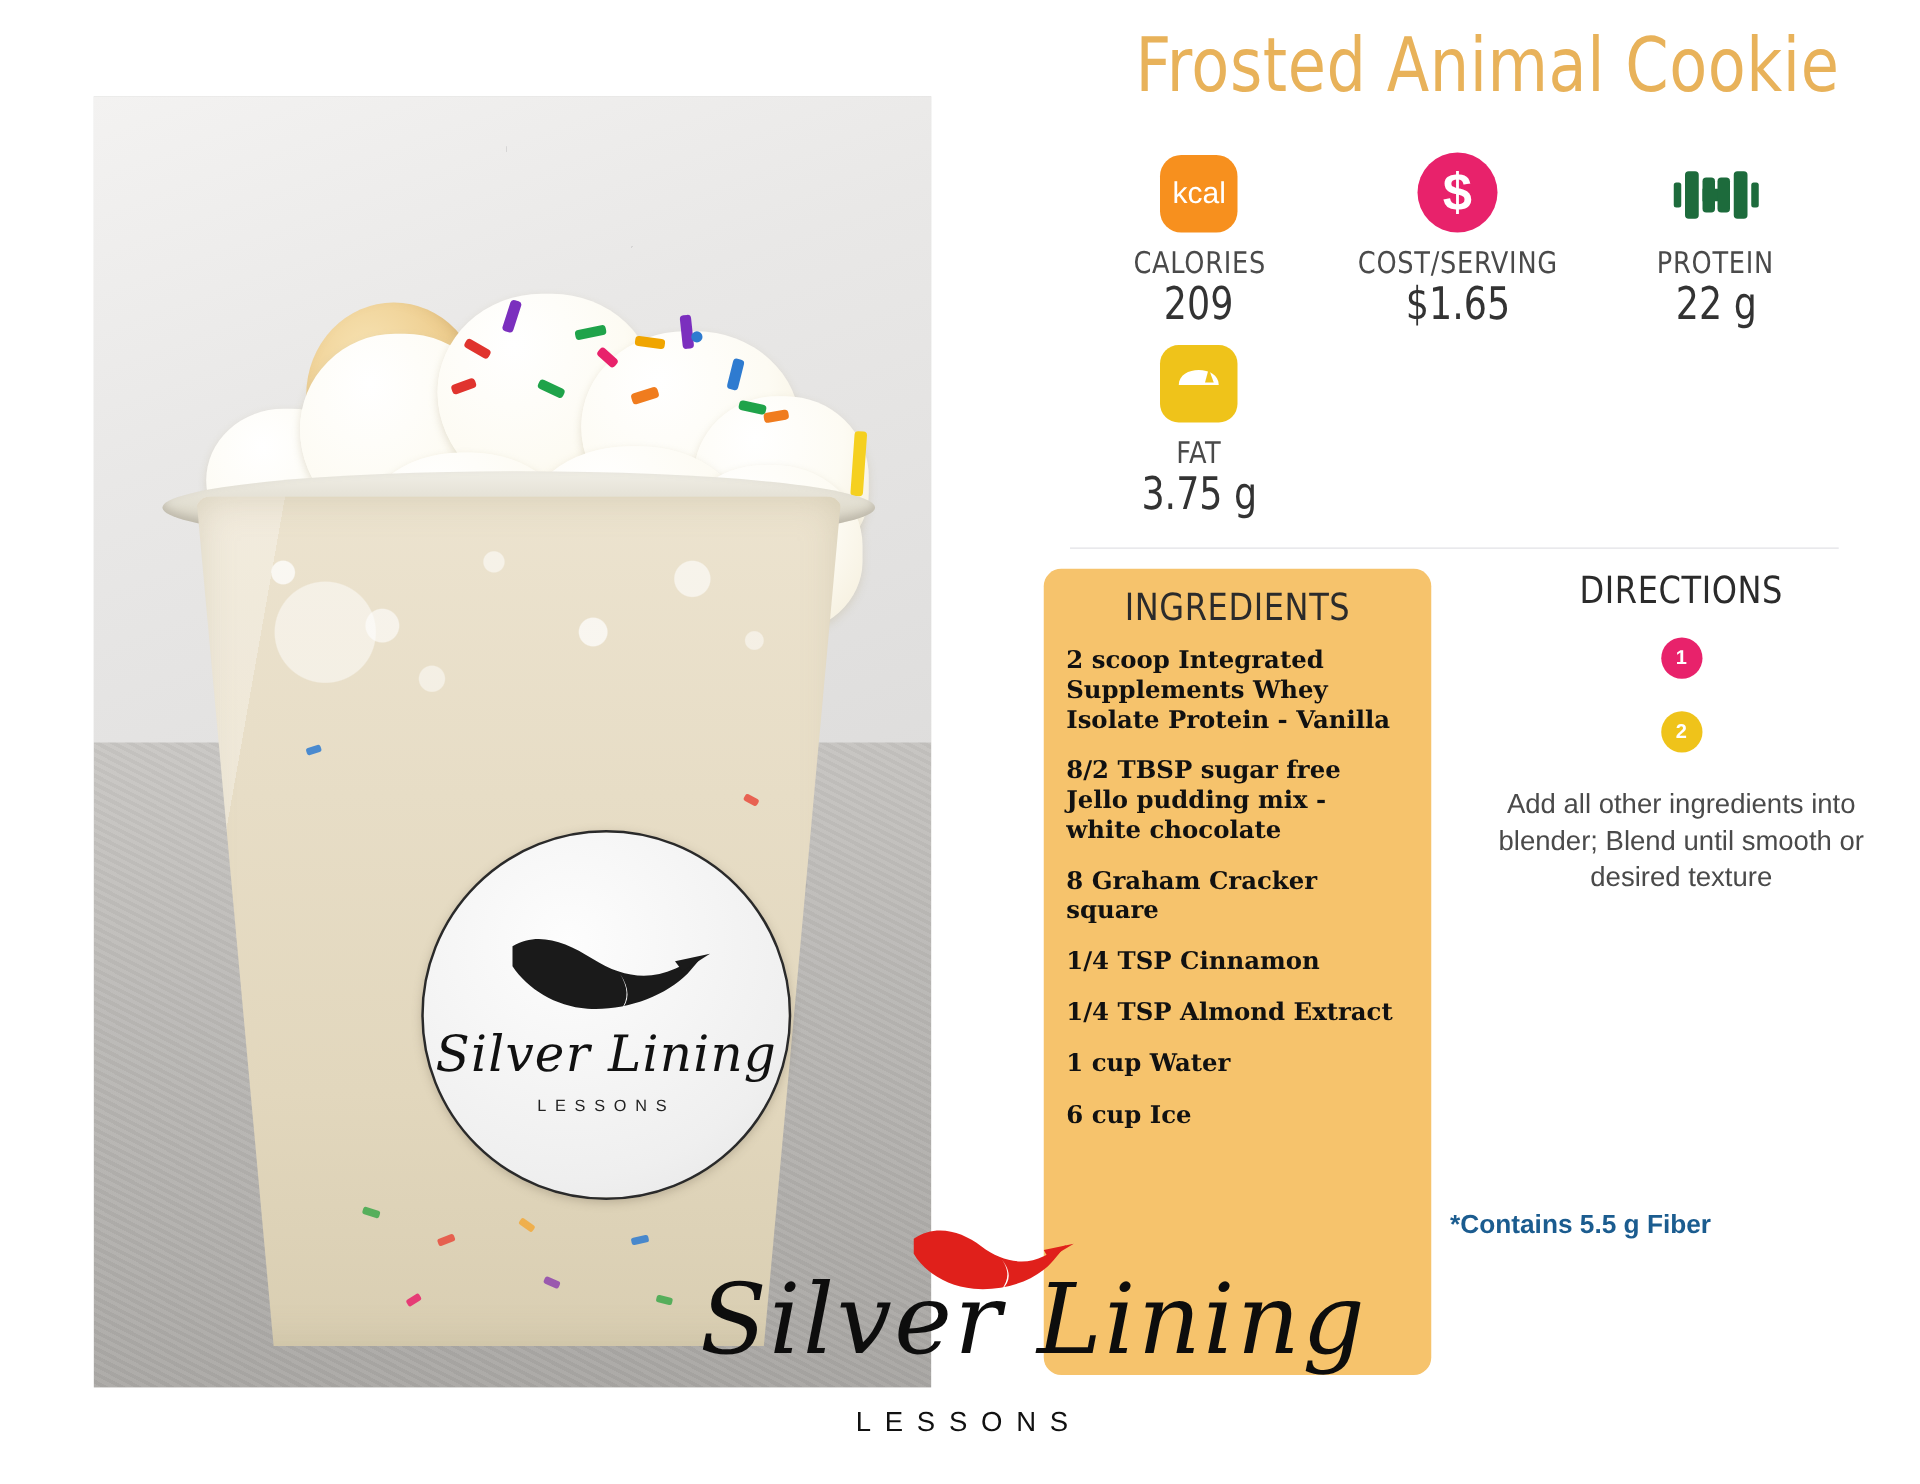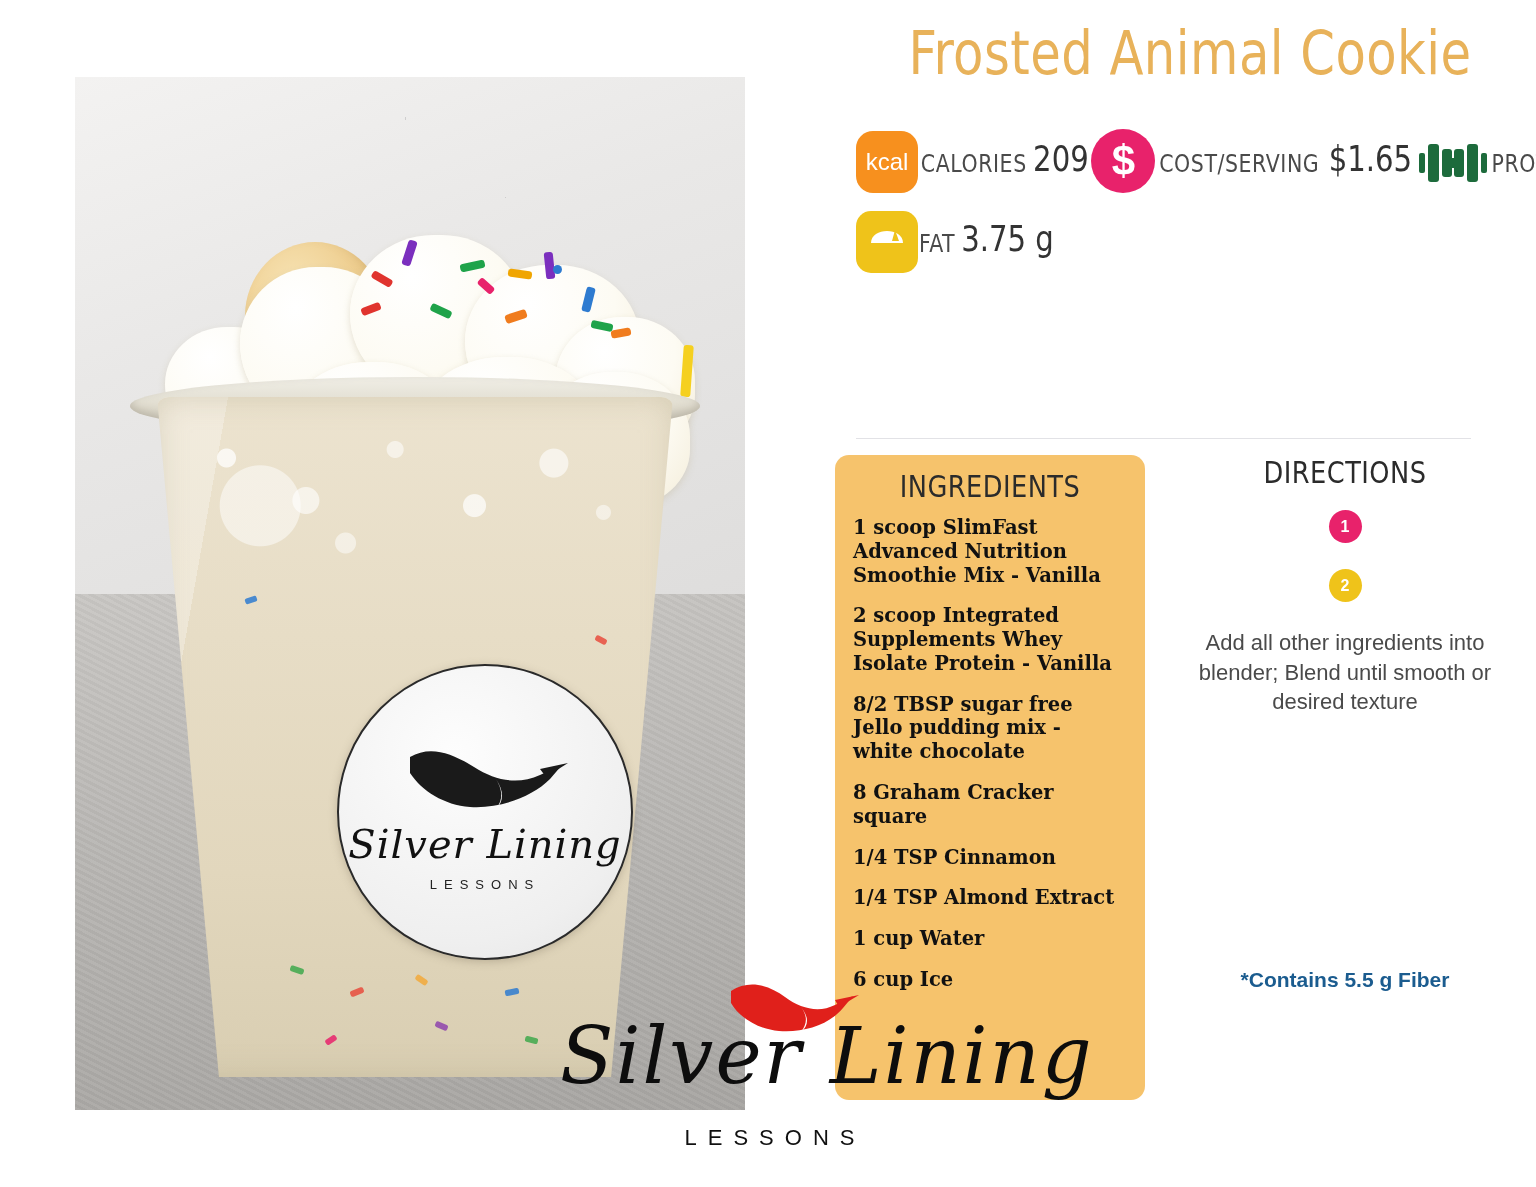--- a/index.html
+++ b/index.html
@@ -116,21 +116,21 @@
     font-family:"DejaVu Sans Condensed","Liberation Sans Narrow","Liberation Sans",sans-serif;
     font-size:60px; font-weight:400; color:#E8B25A;
     letter-spacing:.5px; white-space:nowrap;
     transform:scaleX(.92); transform-origin:center;
   }
 
   .nutri{
     position:absolute; left:26px; top:118px; width:620px;
     display:grid; grid-template-columns:repeat(3,1fr); row-gap:6px;
   }
-  .ncell{display:flex;flex-direction:row;align-items:center;}
+  .ncell{display:flex;flex-direction:column;align-items:center;}
   .nicon{height:68px;display:flex;align-items:flex-end;justify-content:center;}
   .nlabel{
     font-family:"DejaVu Sans Condensed","Liberation Sans Narrow","Liberation Sans",sans-serif;
     font-size:24px; color:#4a4a4a; letter-spacing:.6px; margin-top:10px;
     transform:scaleX(.95);
   }
   .nvalue{
     font-family:"DejaVu Sans Condensed","Liberation Sans Narrow","Liberation Sans",sans-serif;
     font-size:36px; color:#333; margin-top:-1px; transform:scaleX(.9);
   }
@@ -187,21 +187,21 @@
     width:33px;height:33px;border-radius:50%;
     display:flex;align-items:center;justify-content:center;
     color:#fff;font-size:16px;font-weight:bold;
     font-family:"Liberation Sans",sans-serif;
   }
   .steptext{
     margin-top:26px; text-align:center; font-size:22px; color:#4a4a4a;
     line-height:1.35; font-family:"Liberation Sans",sans-serif; max-width:320px;
   }
   .fiber{
-    position:absolute; left:330px; top:968px; width:370px; text-align:center;
+    position:absolute; left:330px; top:968px; width:370px; text-align:left;
     font-size:21px; font-weight:bold; color:#1B5C8F;
     font-family:"Liberation Sans",sans-serif;
   }
 
   
   .logo{
     position:absolute; left:560px; top:975px; width:430px; height:200px;
     z-index:5;
   }
   .logo .redbird{position:absolute; left:165px; top:0px; width:135px; height:62px;}
@@ -340,21 +340,20 @@
       <div class="nvalue">3.75 g</div>
     </div>
 
 
   </div>
 
   <div class="rule"></div>
 
   <div class="ingcard">
     <div class="ingtitle">INGREDIENTS</div>
-    <div class="ingitem">1 scoop SlimFast Advanced Nutrition Smoothie Mix - Vanilla</div>
     <div class="ingitem">2 scoop Integrated Supplements Whey Isolate Protein - Vanilla</div>
     <div class="ingitem">8/2 TBSP sugar free Jello pudding mix - white chocolate</div>
     <div class="ingitem">8 Graham Cracker square</div>
     <div class="ingitem">1/4 TSP Cinnamon</div>
     <div class="ingitem">1/4 TSP Almond Extract</div>
     <div class="ingitem">1 cup Water</div>
     <div class="ingitem">6 cup Ice</div>
   </div>
 
   <div class="dirtitle">DIRECTIONS</div>

